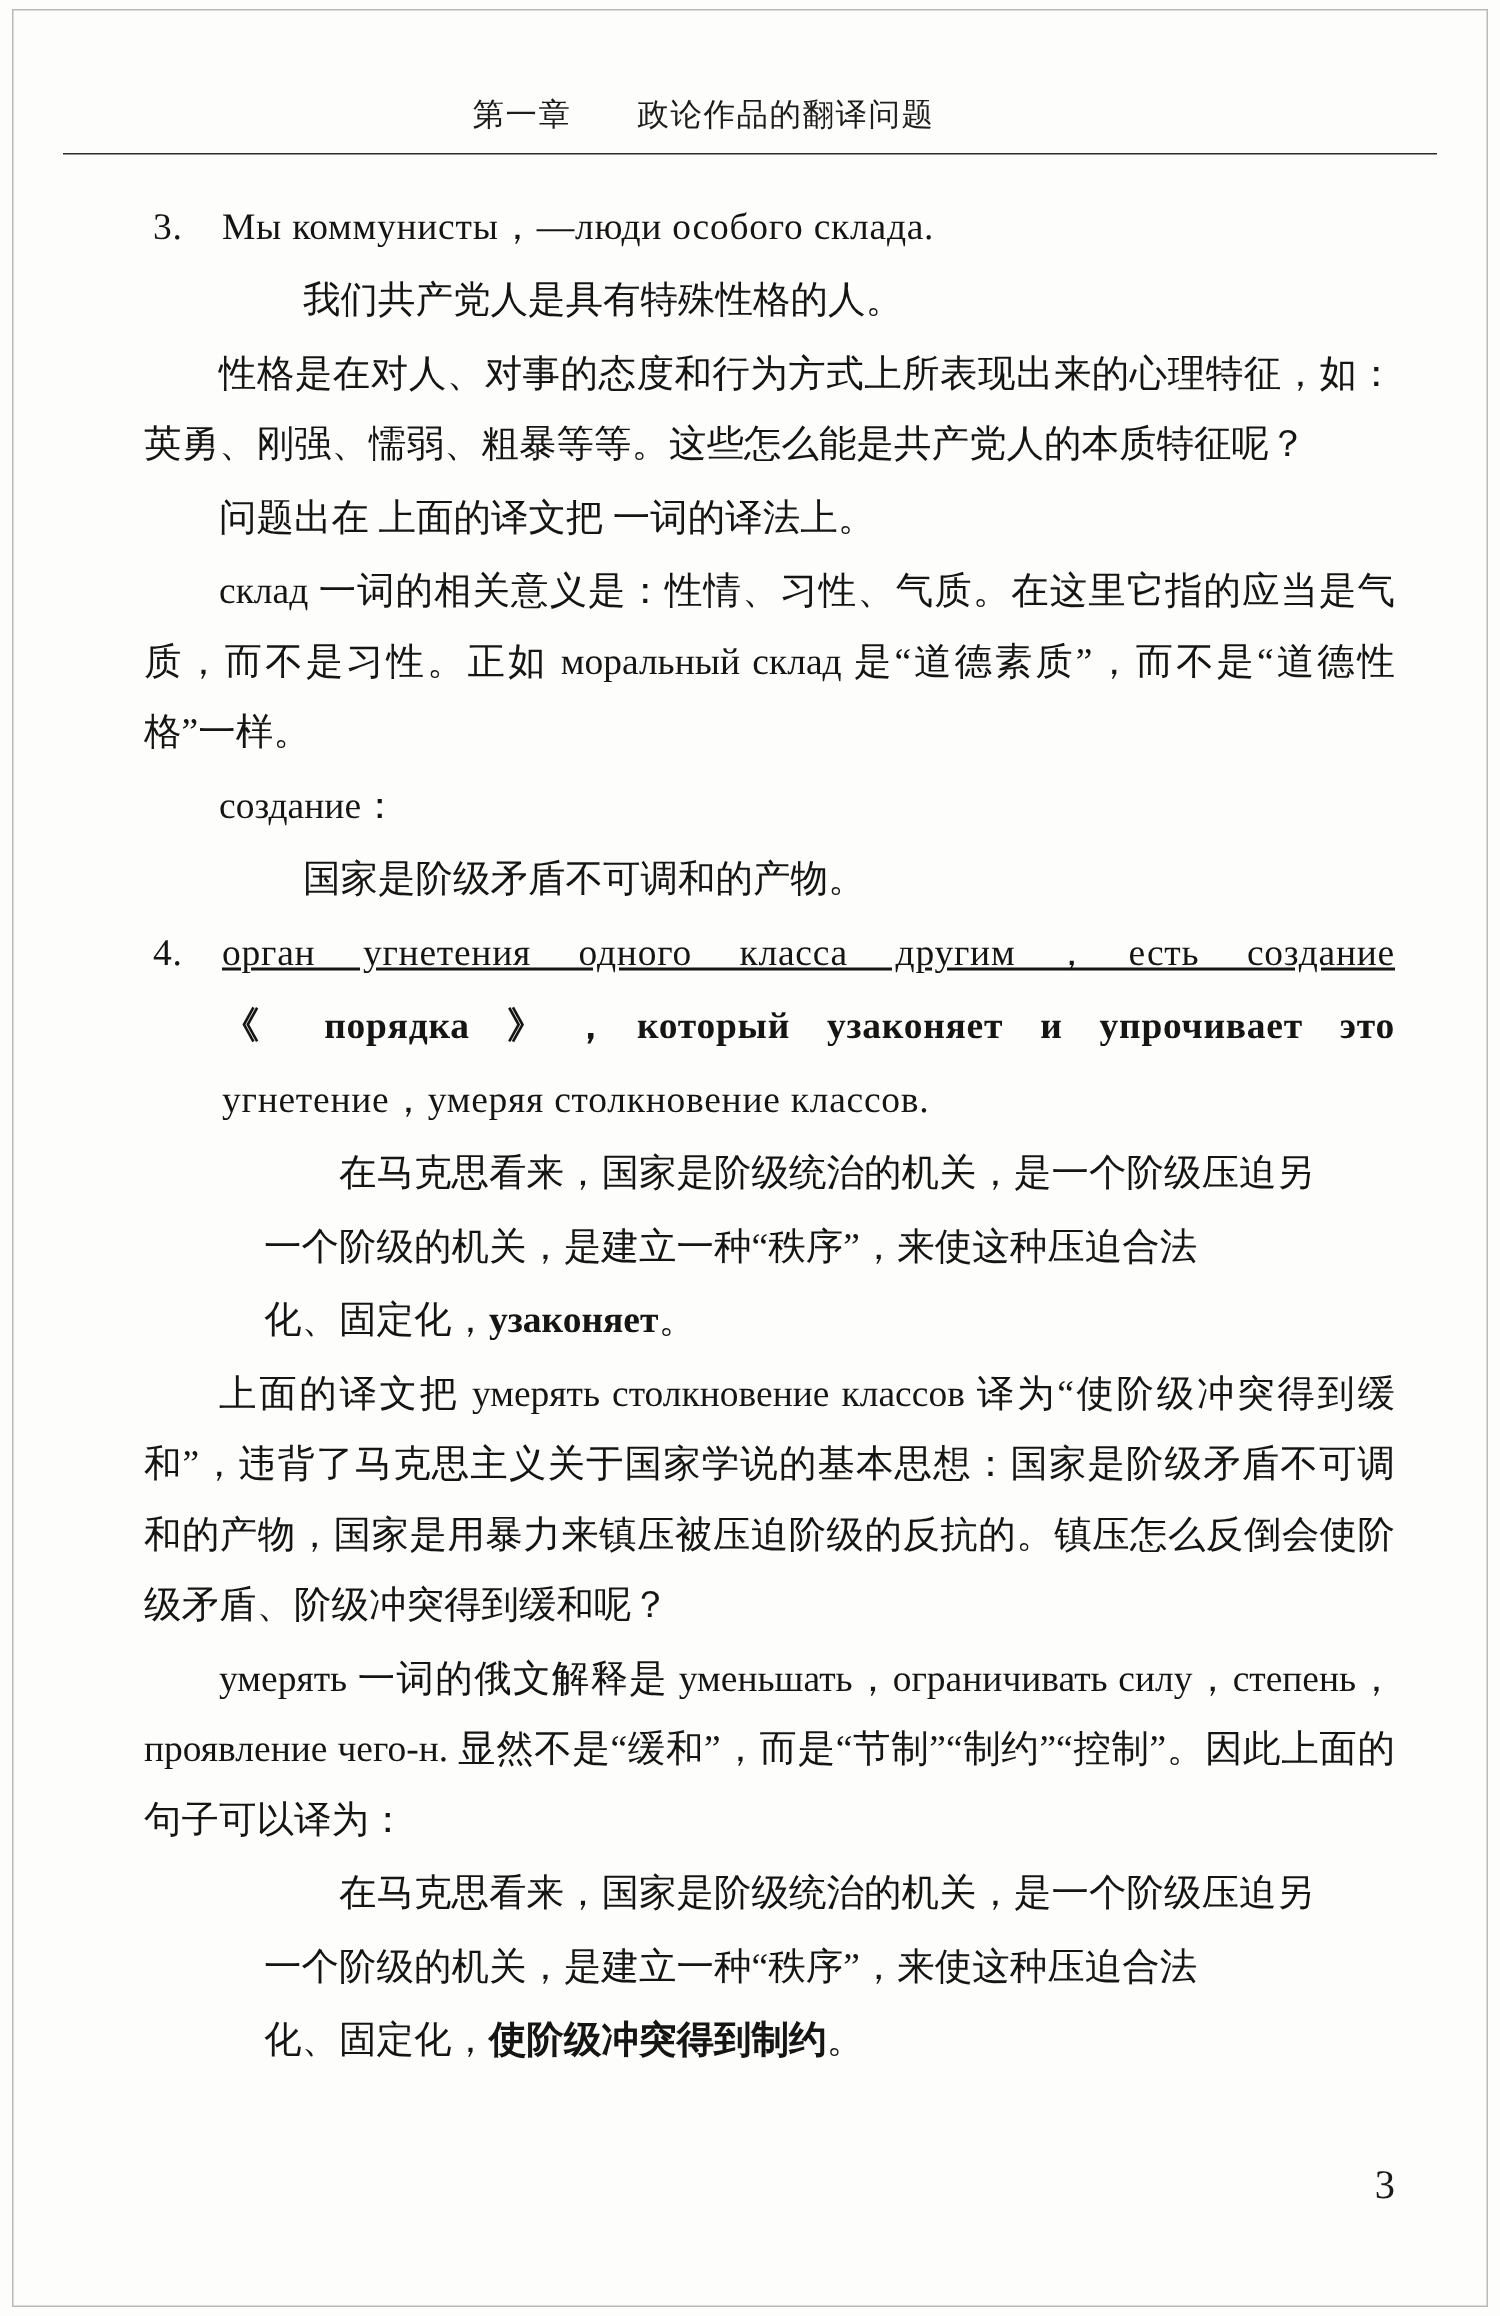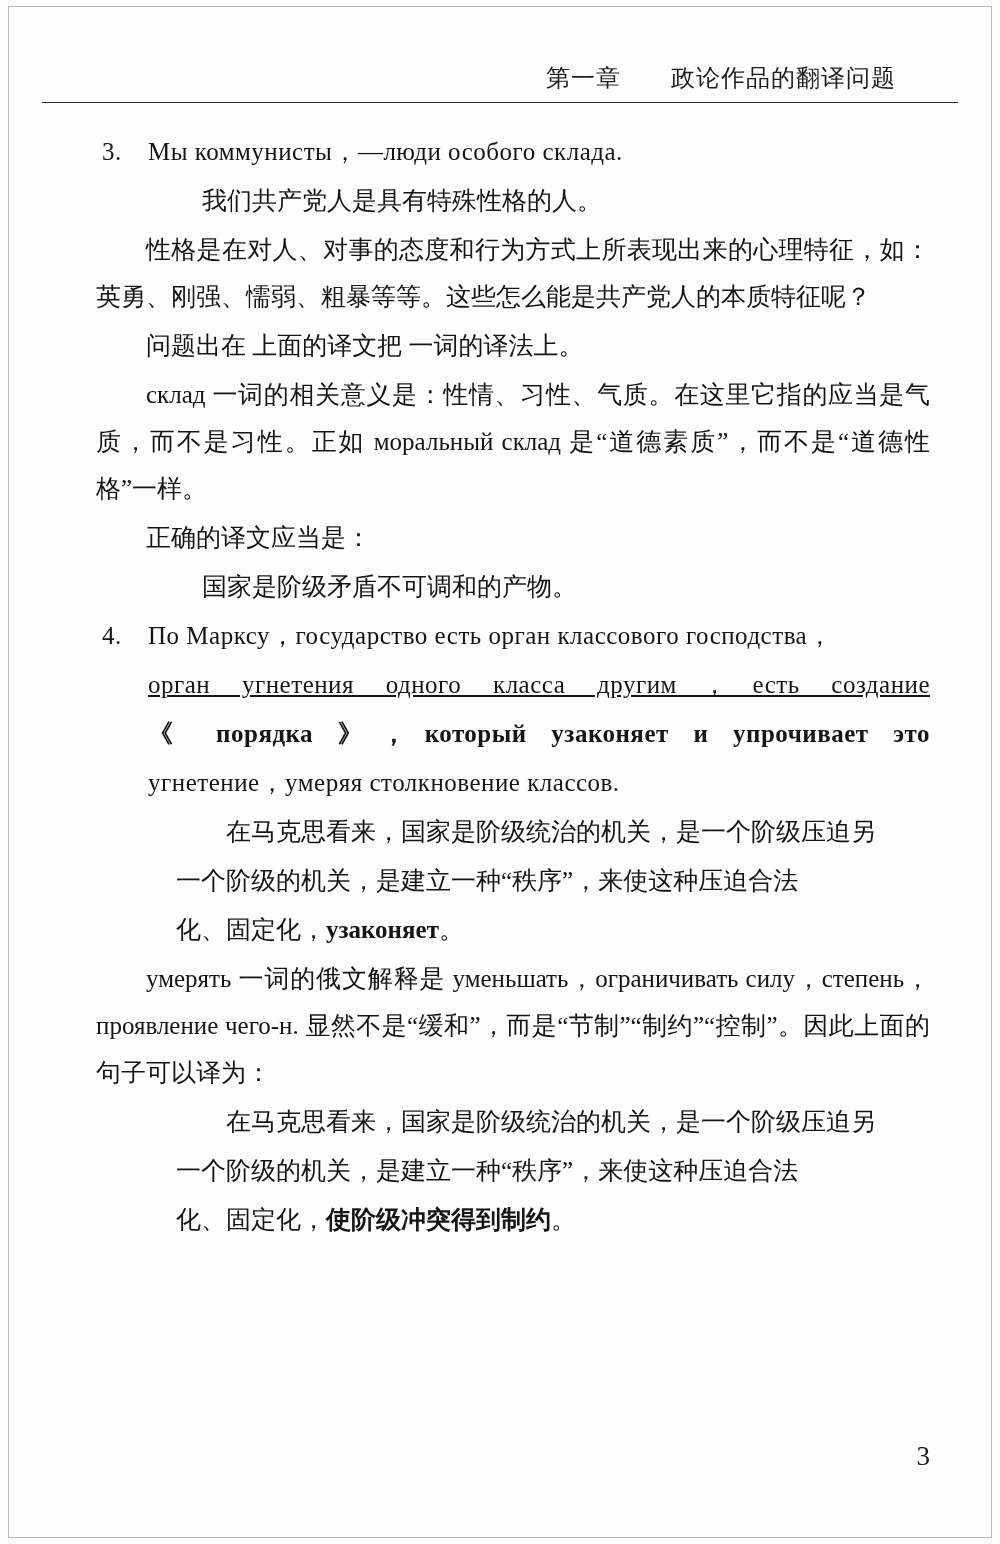--- a/index.html
+++ b/index.html
@@ -29,22 +29,22 @@
   }
 
   .header {
     position: absolute;
     left: 42px;
     right: 42px;
     top: 62px;
     height: 44px;
   }
   .header-title {
-    text-align: right;
-    font-size: 24px;
+    text-align: center;
+    font-size: 21px;
     letter-spacing: 1px;
     color: #1d1d1d;
     padding-right: 62px;
     font-family: Liberation Sans, sans-serif;
   }
   .header-rule {
     position: absolute;
     left: 0;
     right: 0;
     top: 40px;
@@ -127,38 +127,38 @@
     </p>
 
     <p class="quote-indent">我们共产党人是具有特殊性格的人。</p>
 
     <p class="indent">性格是在对人、对事的态度和行为方式上所表现出来的心理特征，如：英勇、刚强、懦弱、粗暴等等。这些怎么能是共产党人的本质特征呢？</p>
 
     <p class="indent">问题出在 上面的译文把 一词的译法上。</p>
 
     <p class="indent">склад 一词的相关意义是：性情、习性、气质。在这里它指的应当是气质，而不是习性。正如 моральный склад 是“道德素质”，而不是“道德性格”一样。</p>
 
-    <p class="indent">正确的译文应当是：</p>
+    <p class="indent">создание：</p>
 
     <p class="quote-indent">国家是阶级矛盾不可调和的产物。</p>
 
     <p class="numbered ru">
       <span class="num">4.</span>
-      <span>По Марксу，государство есть орган классового господства，</span>
     </p>
     <p class="ru spread" style="padding-left:52px;text-decoration:underline;">орган угнетения одного класса другим，есть создание</p>
     <p class="ru spread" style="padding-left:52px;font-weight:bold;">《 порядка 》，который узаконяет и упрочивает это</p>
     <p class="ru" style="padding-left:52px;">угнетение，умеряя столкновение классов.</p>
 
     <p class="quote-block" style="text-indent:2em;">在马克思看来，国家是阶级统治的机关，是一个阶级压迫另</p>
     <p class="quote-block">一个阶级的机关，是建立一种“秩序”，来使这种压迫合法</p>
     <p class="quote-block">
       <span>化、固定化，</span><span class="bold">узаконяет</span><span>。</span>
     </p>
 
+    <p class="indent">上面的译文把 умерять столкновение классов 译为“使阶级冲突得到缓和”，违背了马克思主义关于国家学说的基本思想：国家是阶级矛盾不可调和的产物，国家是用暴力来镇压被压迫阶级的反抗的。镇压怎么反倒会使阶级矛盾、阶级冲突得到缓和呢？</p>
 
     <p class="indent">умерять 一词的俄文解释是 уменьшать，ограничивать силу，степень，проявление чего-н. 显然不是“缓和”，而是“节制”“制约”“控制”。因此上面的句子可以译为：</p>
 
     <p class="quote-block" style="text-indent:2em;">在马克思看来，国家是阶级统治的机关，是一个阶级压迫另</p>
     <p class="quote-block">一个阶级的机关，是建立一种“秩序”，来使这种压迫合法</p>
     <p class="quote-block">
       <span>化、固定化，</span><span class="bold">使阶级冲突得到制约</span><span>。</span>
     </p>
 
   </div>

